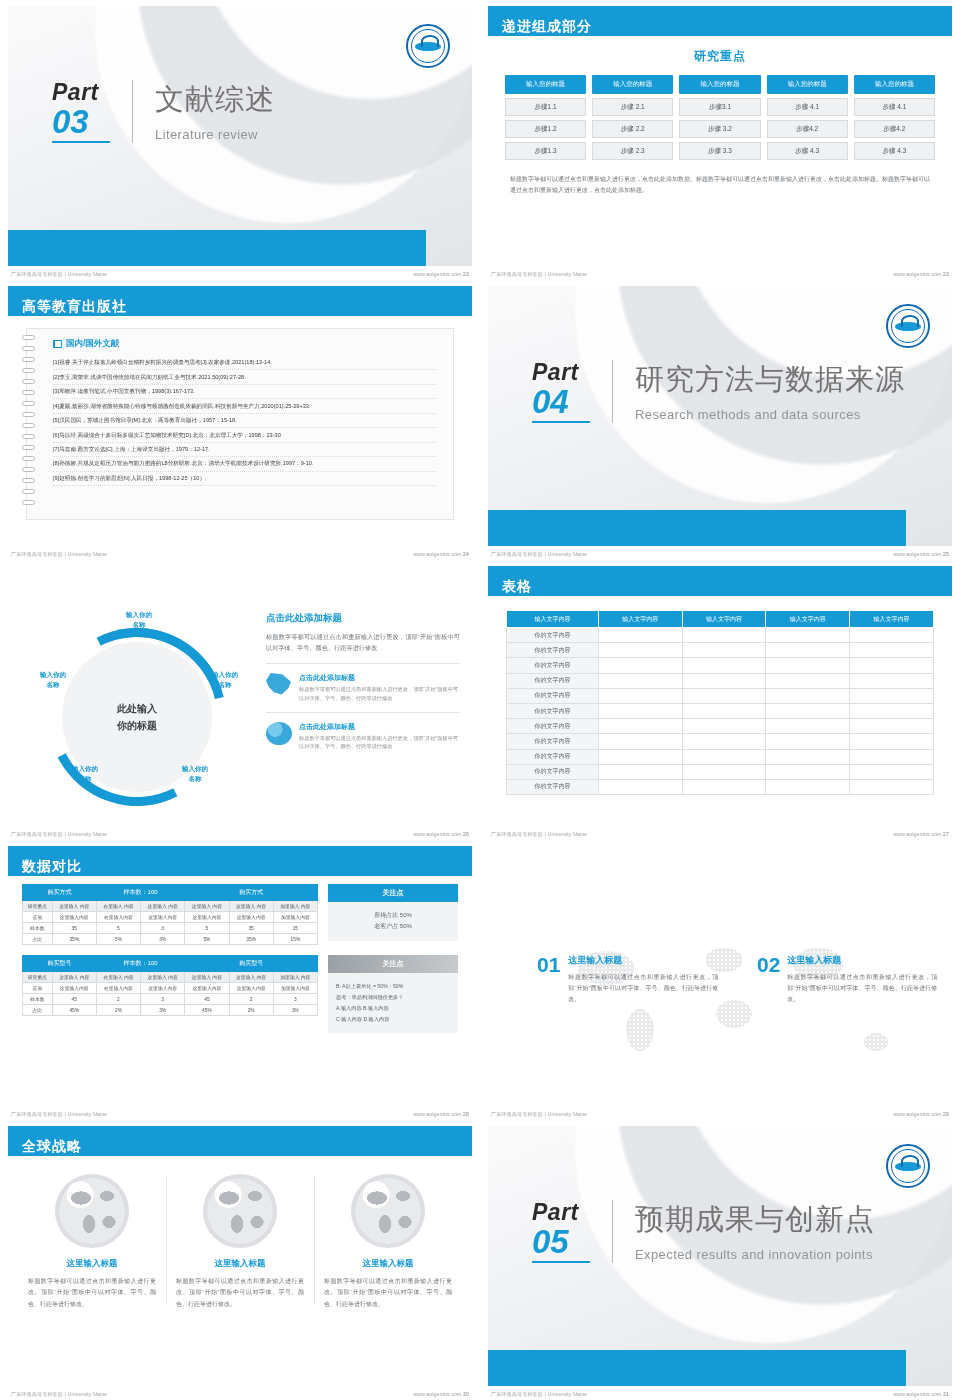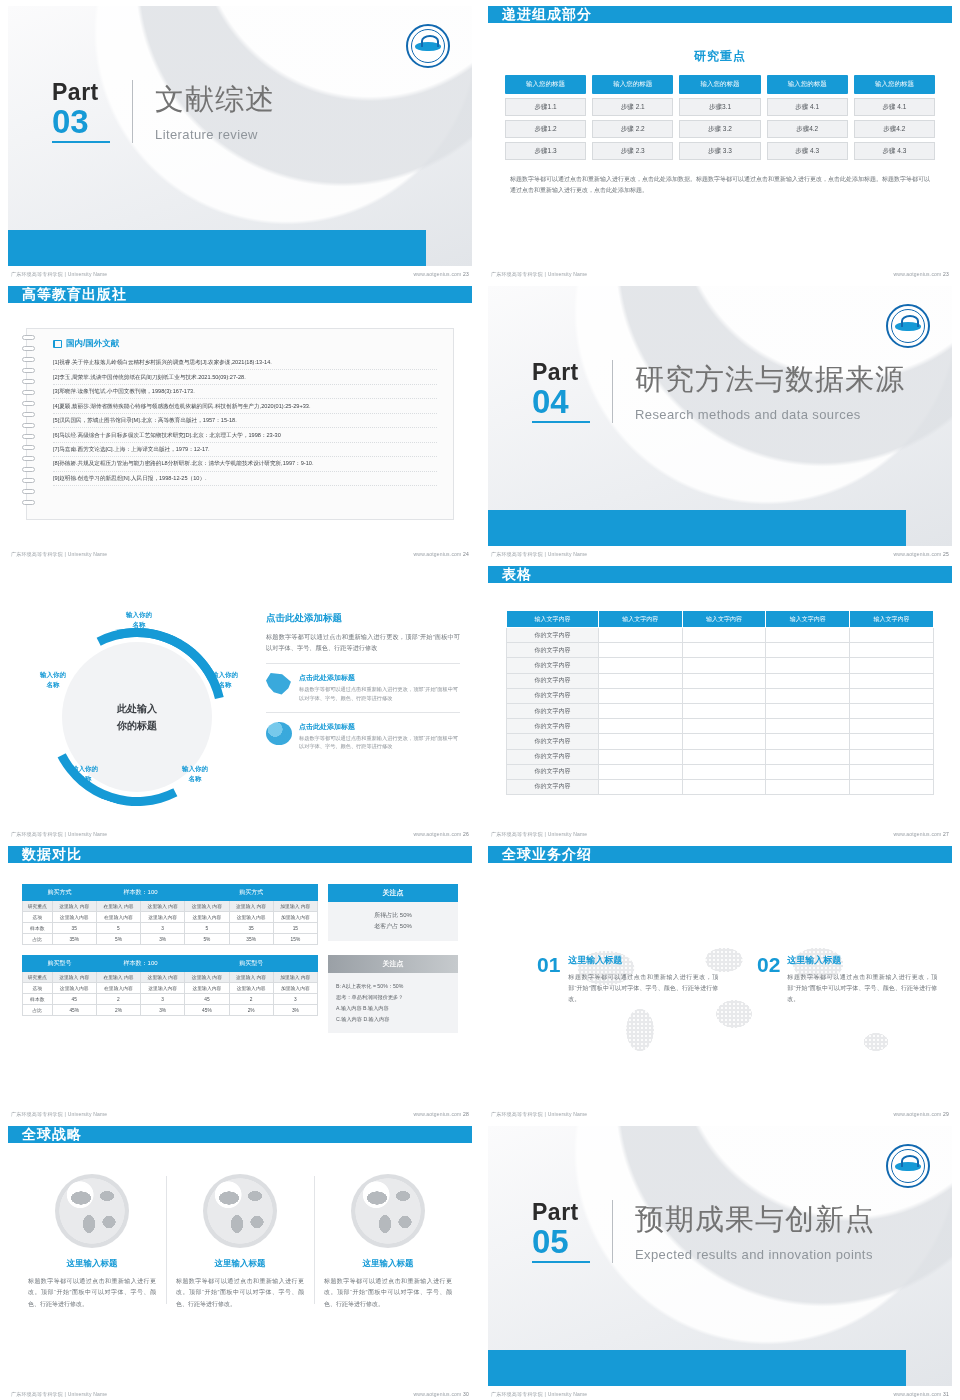--- a/index.html
+++ b/index.html
@@ -64,21 +64,21 @@
   .part-bluebar.right-notch {
     left: 0; right: 46px;
   }
   .part-content {
     position: absolute;
     left: 44px; top: 74px;
     display: flex;
     align-items: flex-start;
     gap: 22px;
   }
-  .part-left { color: #1a1a1a; }
+  .part-left { color: #1a1a1a; font-style: italic; }
   .part-word {
     font-size: 23px; font-weight: bold; letter-spacing: .5px;
     color: #2b2b2b; line-height: 1.05;
   }
   .part-num {
     font-size: 33px; font-weight: bold; color: #169ad6;
     line-height: 1.0; margin-top: 1px;
   }
   .part-underline { width: 58px; height: 2px; background: #169ad6; margin-top: 3px; }
   .part-divider { width: 1px; background: #b9bdc2; align-self: stretch; min-height: 62px; }
@@ -115,23 +115,23 @@
     position: absolute; left: 9px; top: 5px;
     width: 14px; height: 10px;
     border-radius: 50% 50% 0 0;
     border: 2px solid #1169b0;
     border-bottom: 0;
   }
   
   .title-bar {
     position: absolute;
     left: 0; right: 0; top: 0;
-    height: 17px;
+    height: 30px;
     background: #169ad6;
-    display: flex; align-items: flex-start;
+    display: flex; align-items: flex-end;
     padding-left: 14px;
   }
   .title-bar .t {
     color: #ffffff;
     font-size: 14px;
     font-weight: bold;
     letter-spacing: 1px;
   }
   .body-area {
     position: absolute;
@@ -843,23 +843,20 @@
       <span class="left">广东环境高等专科学院 | University Name</span>
       <span class="right">
         <span>www.aotgenius.com</span>
         <span class="pg">28</span>
       </span>
     </div>
   </div>
 
   <div class="slide">
     <div class="inner">
-      <div class="title-bar">
-        <span class="t">全球业务介绍</span>
-      </div>
       <div class="body-area">
         <div class="map-bg"></div>
         <div class="map-dots"></div>
         <div class="biz" style="left:38px; top:78px;">
           <div class="num">01</div>
           <div>
             <div class="bh">这里输入标题</div>
             <div class="bp">标题数字等都可以通过点击和重新输入进行更改，顶部“开始”面板中可以对字体、字号、颜色、行距等进行修改。</div>
           </div>
         </div>

